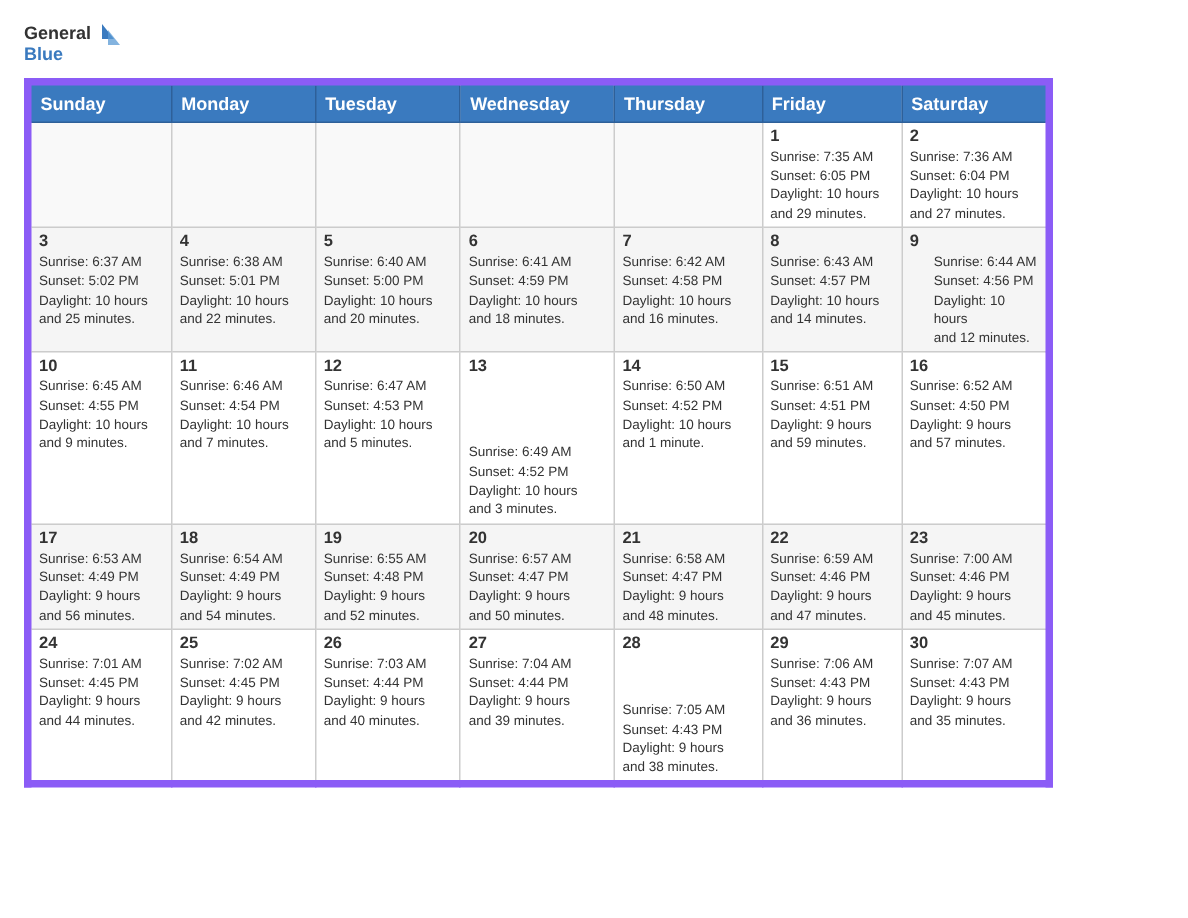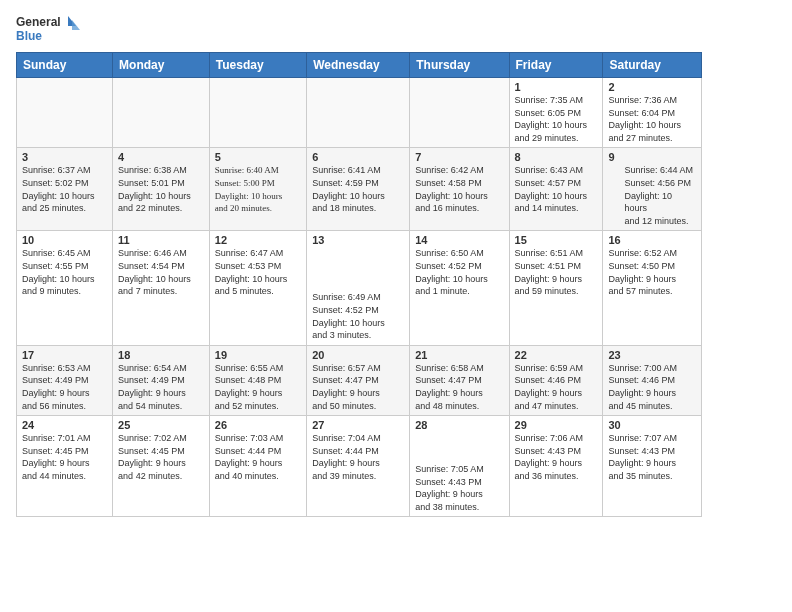--- a/index.html
+++ b/index.html
@@ -34,21 +34,21 @@
       color: #333;
       line-height: 1.1;
     }
     .location {
       font-size: 14px;
       color: #555;
     }
     .calendar {
       width: 100%;
       border-collapse: collapse;
-      border: 1px solid #8b5cf6;
+      border: 5px solid #8b5cf6;
     }
     .calendar th {
       background: #3a7abf;
       color: #fff;
       font-size: 12px;
       font-weight: bold;
       padding: 5px 6px;
       text-align: left;
       border: 1px solid #2e6099;
     }
@@ -143,21 +143,21 @@
           </td>
           <td>
             <span class="day-num">4</span>
             <div class="day-info" style="white-space: pre-line;">Sunrise: 6:38 AM
 Sunset: 5:01 PM
 Daylight: 10 hours
 and 22 minutes.</div>
           </td>
           <td>
             <span class="day-num">5</span>
-            <div class="day-info" style="white-space: pre-line; font-family: Liberation Serif, serif;">Sunrise: 6:40 AM
+            <div class="day-info" style="white-space: pre-line;">Sunrise: 6:40 AM
 Sunset: 5:00 PM
 Daylight: 10 hours
 and 20 minutes.</div>
           </td>
           <td>
             <span class="day-num">6</span>
             <div class="day-info" style="white-space: pre-line;">Sunrise: 6:41 AM
 Sunset: 4:59 PM
 Daylight: 10 hours
 and 18 minutes.</div>

